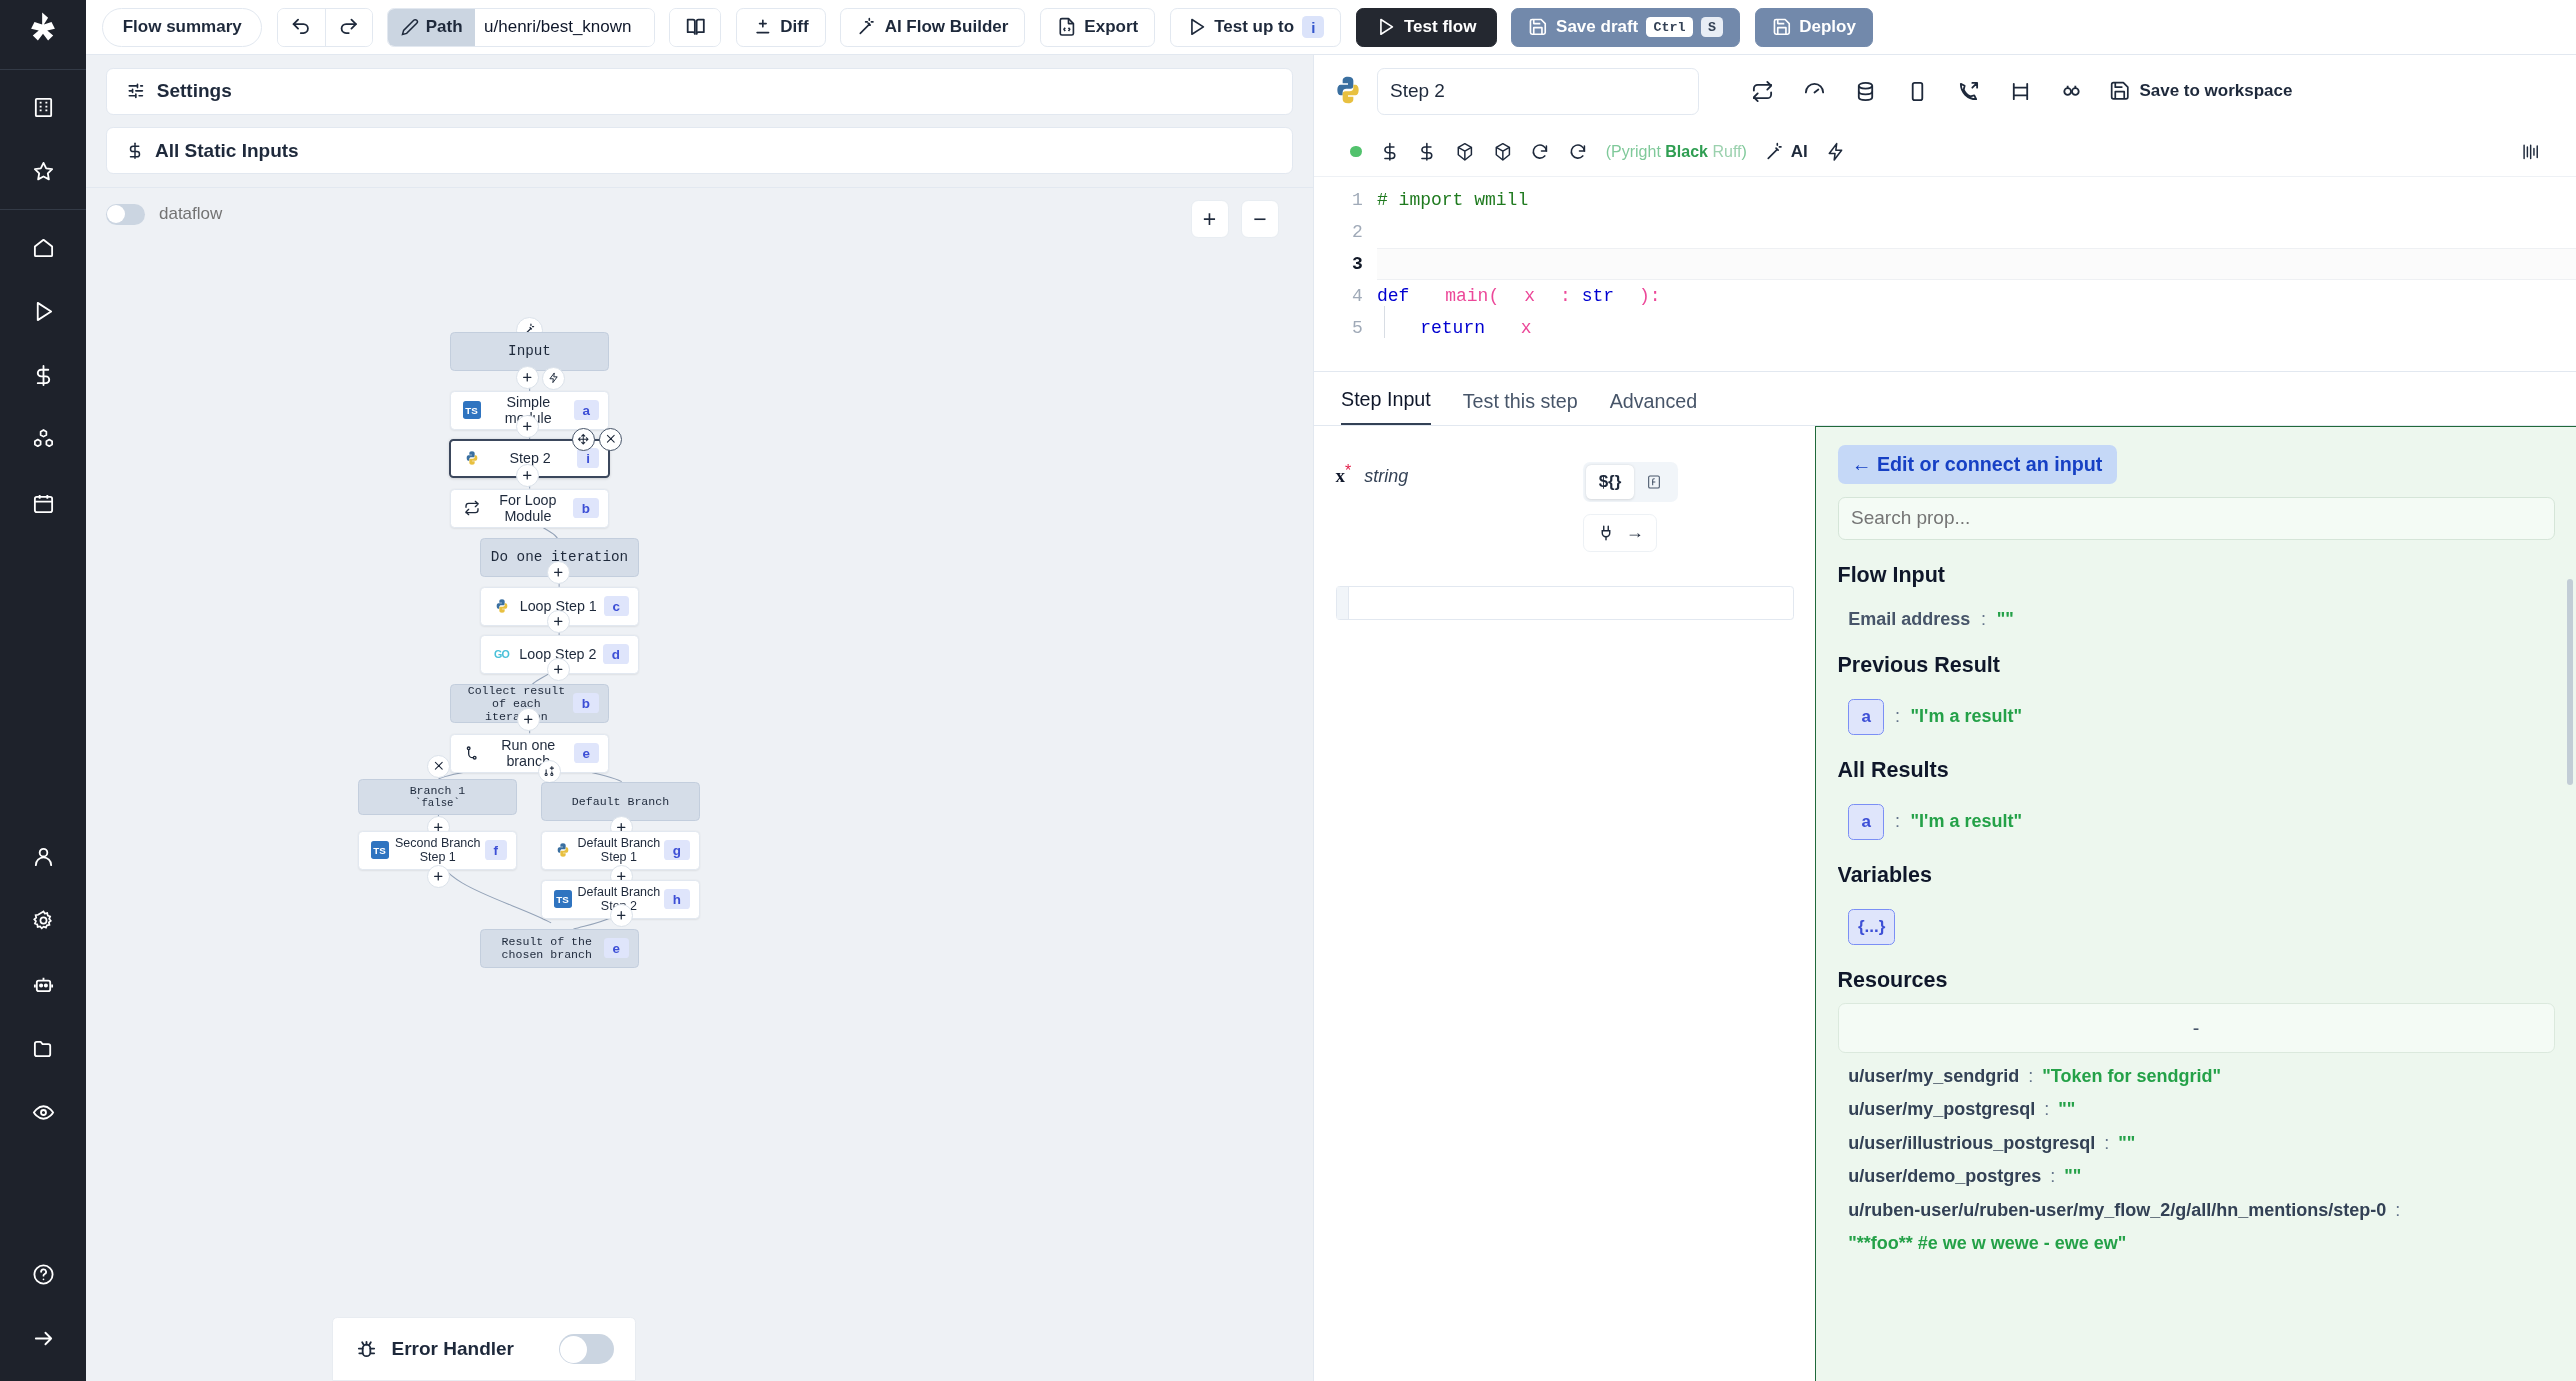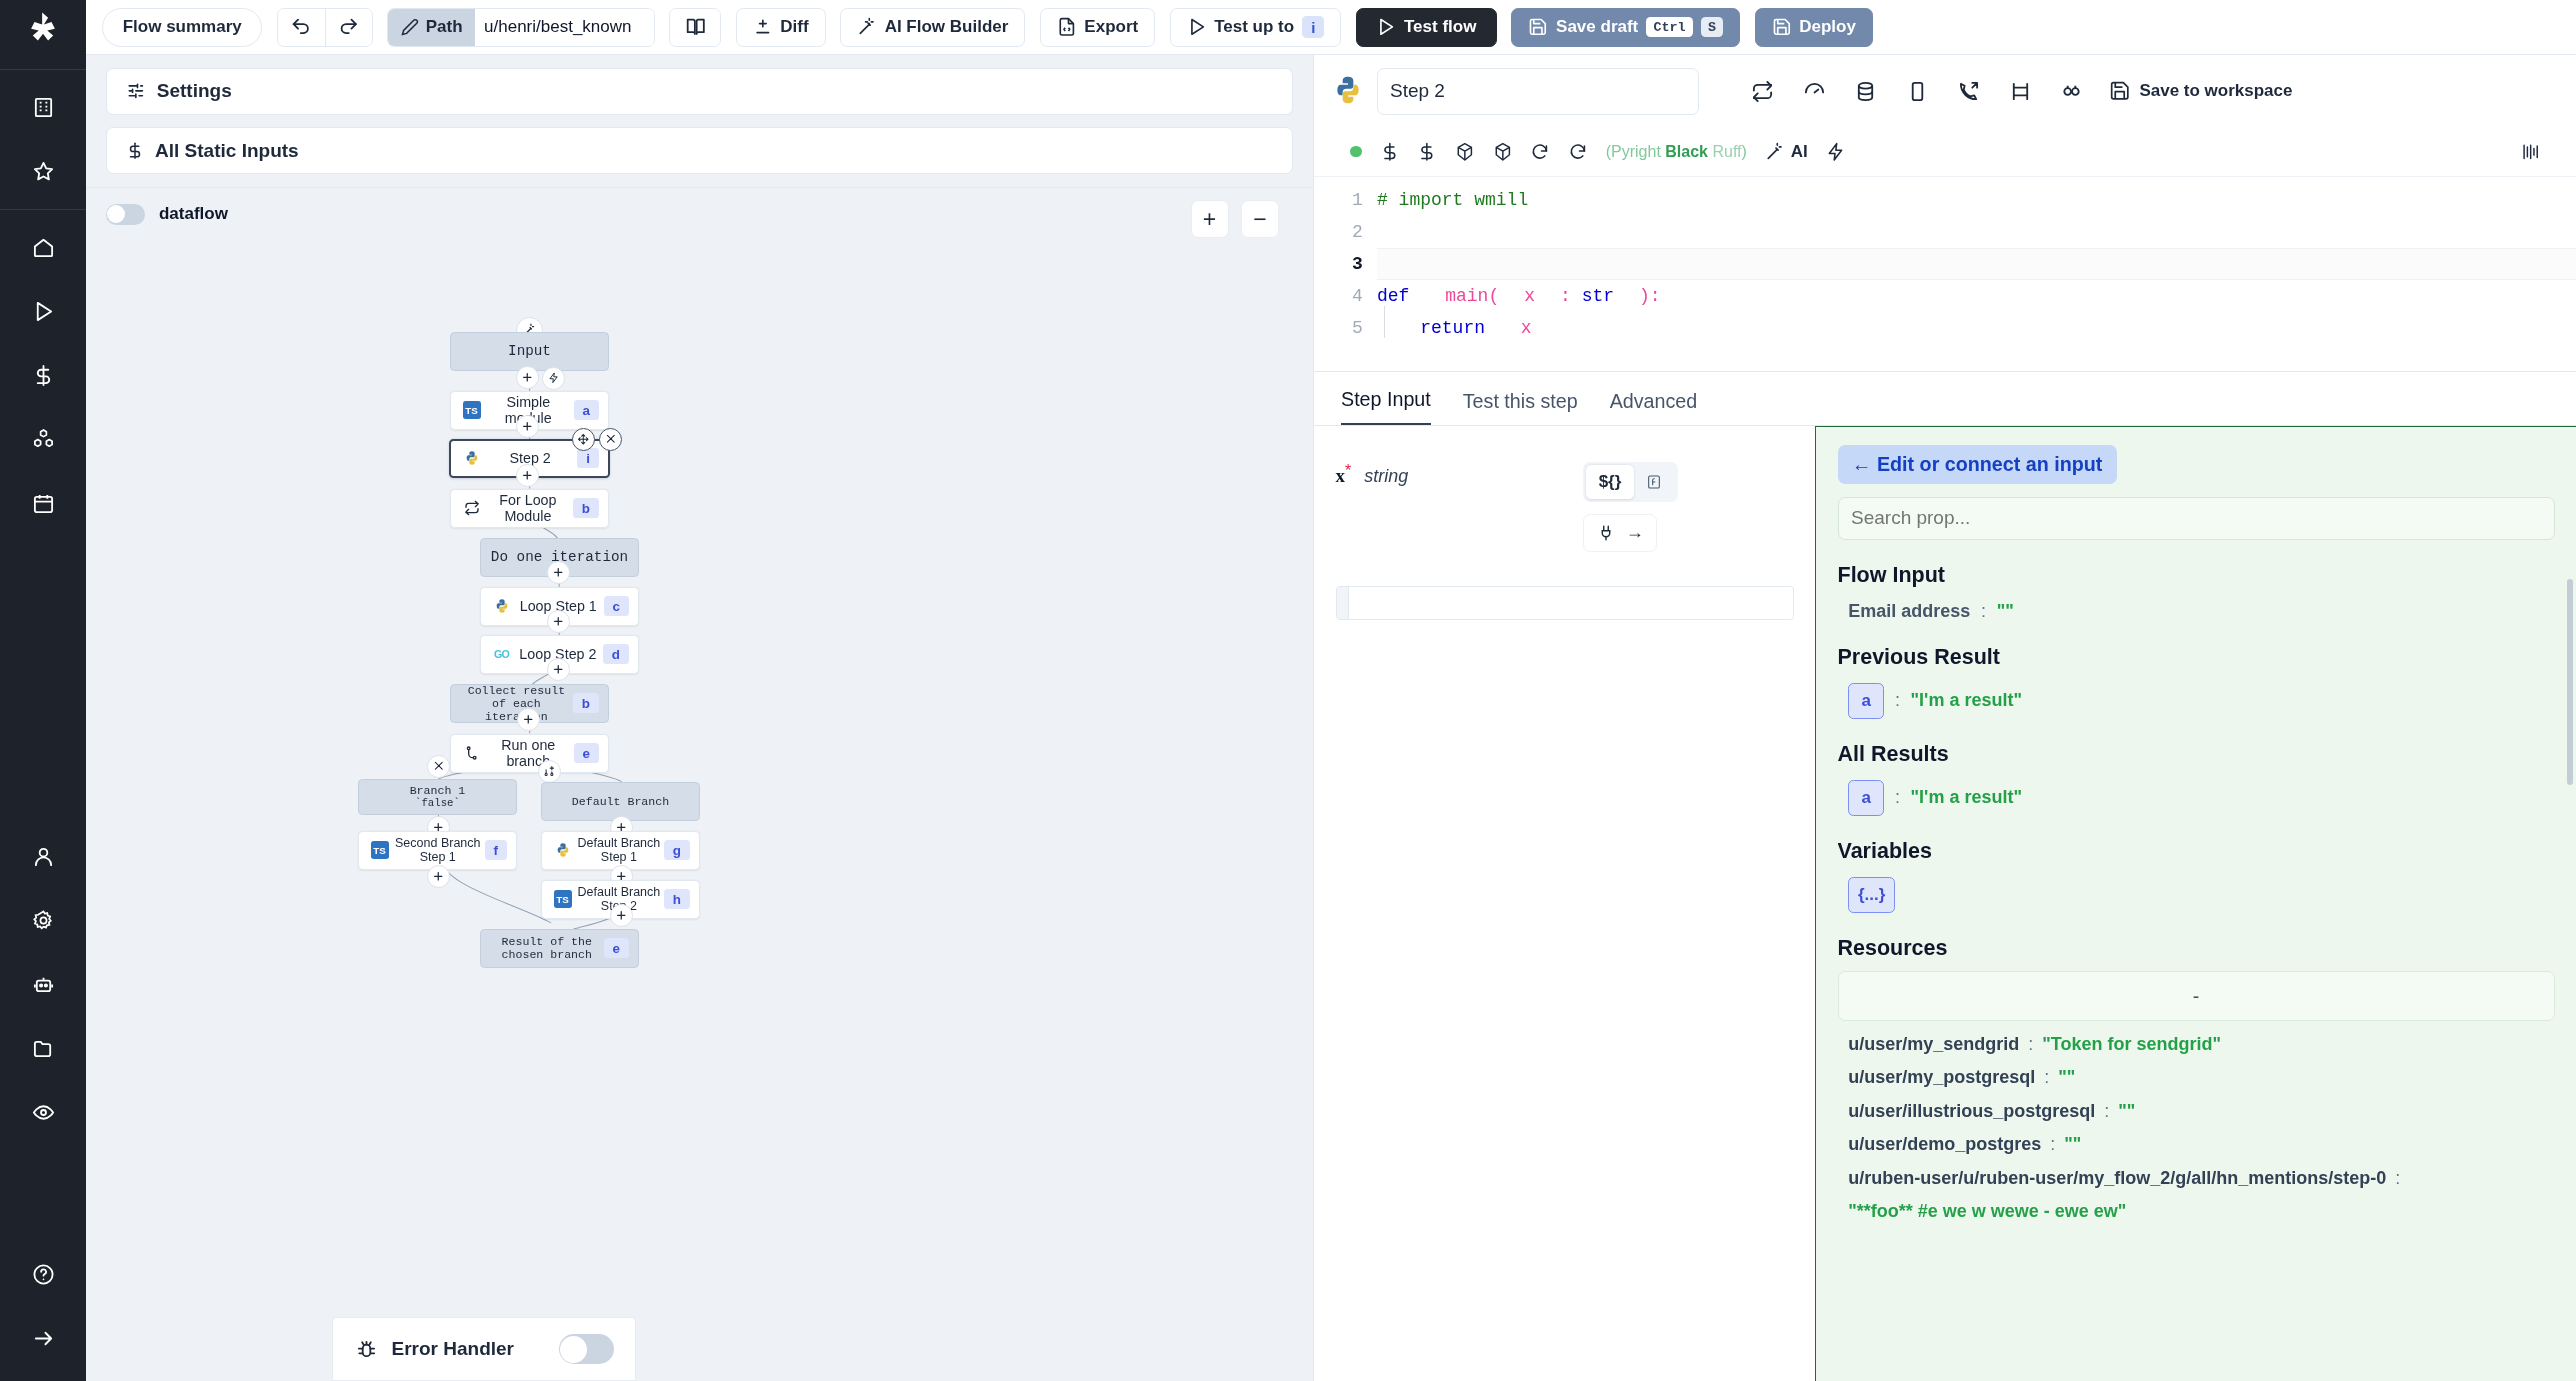--- a/index.html
+++ b/index.html
@@ -78,21 +78,21 @@
     padding: 0 19.7px; font-size: 19px; font-weight: 700; color: #1e293b; cursor: pointer;
   }
   .flow-area { flex: 1; position: relative; margin-top: 12.5px; border-top: 0.9px solid #e2e8f0; overflow: hidden; }
   .dataflow-row { position: absolute; left: 19.7px; top: 16px; display: flex; align-items: center; gap: 14.3px; z-index: 5; }
   .toggle {
     width: 39px; height: 21.5px; border-radius: 12.5px; background: #cbd5e1; position: relative; cursor: pointer;
   }
   .toggle .knob { position: absolute; top: 1.8px; left: 1.8px; width: 18px; height: 18px; background: #fff; border-radius: 50%; }
   .toggle.lg { width: 55px; height: 30px; border-radius: 18px; }
   .toggle.lg .knob { width: 27px; height: 27px; top: 1.8px; left: 1.8px; }
-  .dataflow-lbl { font-size: 17px; color: #0f172a; font-weight: bold; }
+  .dataflow-lbl { font-size: 17px; color: #737373; }
 
   .zoom-ctrls { position: absolute; right: 34px; top: 12.5px; display: flex; gap: 12.5px; z-index: 5; }
   .zoom-btn {
     width: 38px; height: 38px; background: #fff; border: 0.9px solid #e8edf2; border-radius: 7.2px;
     display: flex; align-items: center; justify-content: center; font-size: 23px; color: #1e293b; cursor: pointer;
   }
 
   .canvas { position: absolute; inset: 0; }
   .node {
     position: absolute; height: 39px; border-radius: 4.5px; display: flex; align-items: center;
@@ -175,21 +175,21 @@
   .edit-conn-btn {
     display: inline-flex; align-items: center; gap: 9px; background: #c5d8f7; color: #1640c4;
     font-size: 19.7px; font-weight: 700; border-radius: 7.2px; padding: 8px 14.3px; cursor: pointer;
   }
   .search-prop {
     margin-top: 12.5px; width: 100%; height: 43px; background: #f4fbf5; border: 0.9px solid #d5e5d8;
     border-radius: 7.2px; padding: 0 12.5px; font-size: 19px; color: #64748b; outline: none;
     font-family: "Liberation Sans", sans-serif;
   }
   .sec-title { font-size: 21.5px; font-weight: 700; color: #0f172a; margin-top: 23px; }
-  .kv { display: flex; align-items: center; gap: 10.7px; margin-top: 13px; padding-left: 10.7px; font-size: 18px; }
+  .kv { display: flex; align-items: center; gap: 10.7px; margin-top: 21px; padding-left: 10.7px; font-size: 18px; }
   .kv .k { color: #475569; font-weight: 700; }
   .kv .colon { color: #64748b; }
   .kv .v { color: #24a148; font-weight: 700; }
   .chip-a {
     width: 36px; height: 36px; border: 1.3px solid #7b8ff5; background: #dfe5fb; color: #3d4fd6;
     border-radius: 5.4px; display: inline-flex; align-items: center; justify-content: center;
     font-size: 17px; font-weight: 700; cursor: pointer;
   }
   .chip-braces { width: 47px; padding: 0 5.4px; }
   .res-box {

